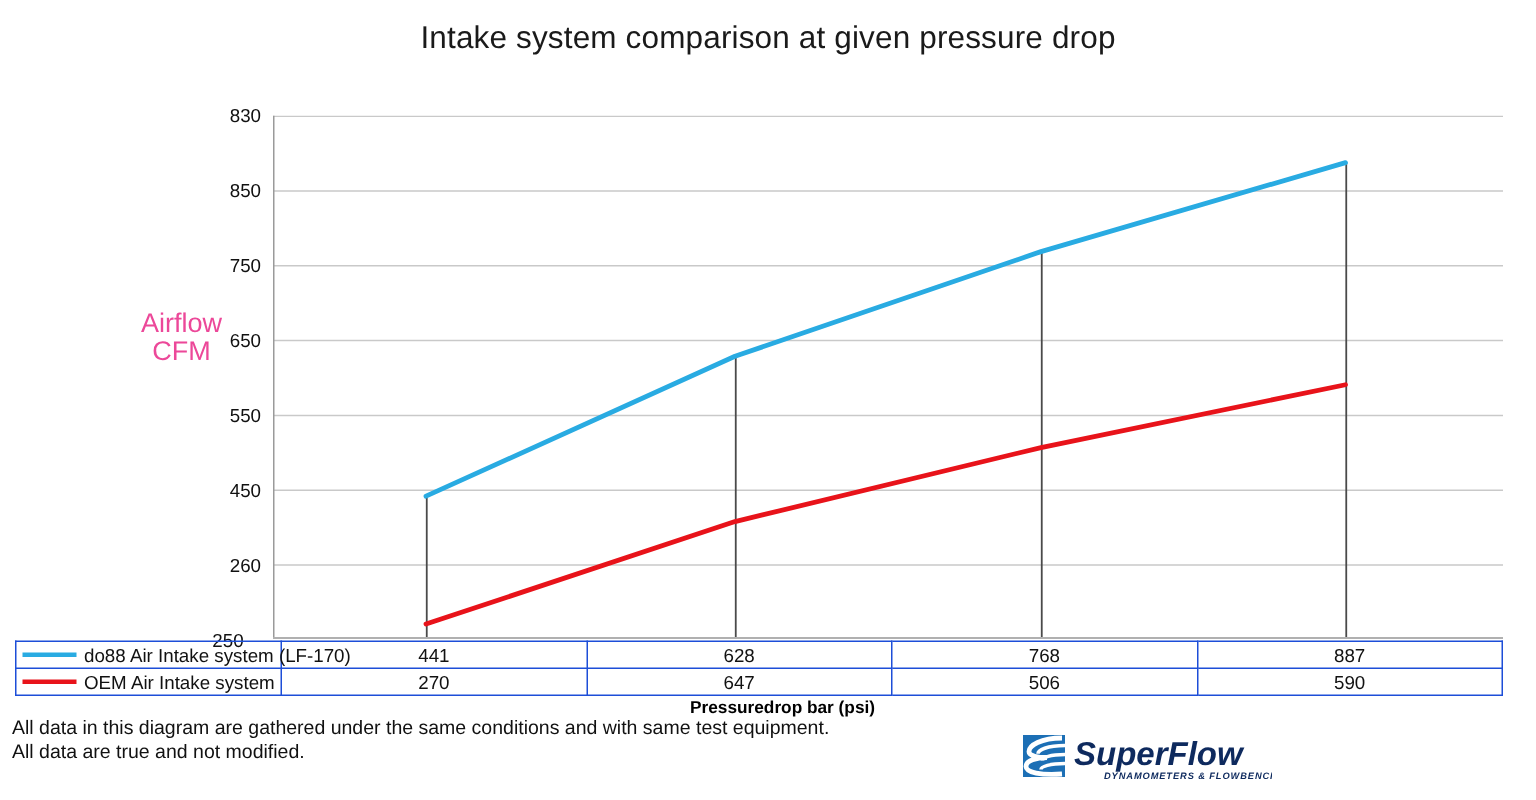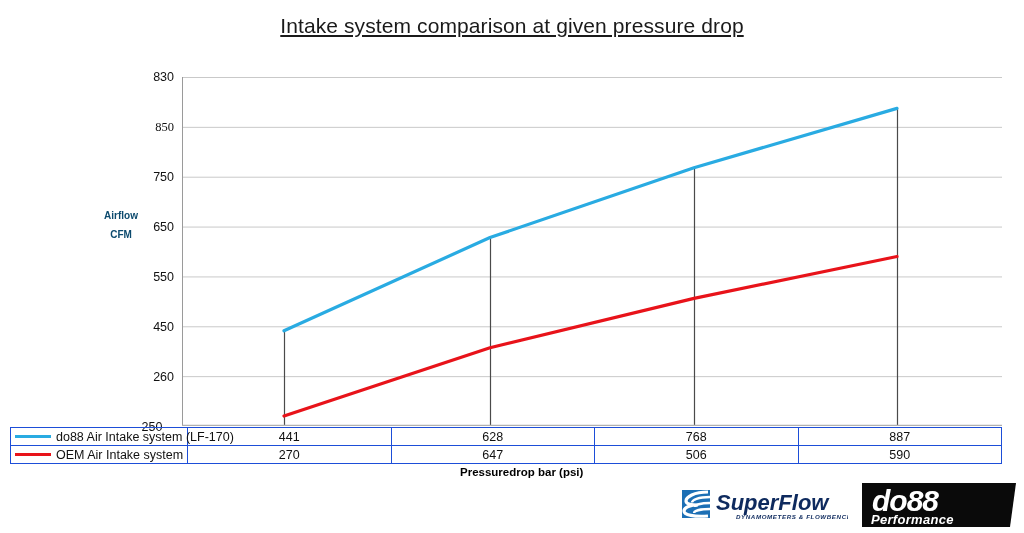--- a/index.html
+++ b/index.html
@@ -12,28 +12,27 @@
     position:relative;
   }
   #root{position:absolute;inset:0;}
 
   
   .chart-title{
     position:absolute;left:0;top:14px;width:1024px;
     text-align:center;
     font-size:21px;font-weight:400;color:#1a1a1a;
     letter-spacing:.1px;
-    text-decoration:underline;
   }
 
   
   .y-axis-title{
     position:absolute;left:78px;top:206px;width:86px;
-    text-align:center;font-weight:bold;font-size:10px;line-height:19px;
-    color:#0c4a6e;
+    text-align:center;font-weight:normal;font-size:18px;line-height:19px;
+    color:#ec4899;
   }
   .y-axis-title span{display:block;}
 
   .x-axis-title{
     position:absolute;left:460px;top:466px;width:320px;
     font-weight:bold;font-size:11.5px;color:#000;
   }
 
   
   .plot-wrap{
@@ -95,21 +94,21 @@
 <div id="root">
 
   <div class="chart-title">Intake system comparison at given pressure drop</div>
 
   <div class="y-axis-title">
     <span>Airflow</span>
     <span>CFM</span>
   </div>
 
   <div class="ytick" style="left:130px; top:70px;">830</div>
-  <div class="ytick" style="left:130px; top:120px;font-family:Liberation Serif, serif;">850</div>
+  <div class="ytick" style="left:130px; top:120px;">850</div>
   <div class="ytick" style="left:130px; top:170px;">750</div>
   <div class="ytick" style="left:130px; top:220px;">650</div>
   <div class="ytick" style="left:130px; top:270px;">550</div>
   <div class="ytick" style="left:130px; top:320px;">450</div>
   <div class="ytick" style="left:130px; top:370px;">260</div>
   <div class="ytick" style="left:130px; top:420px;text-align:center;">250</div>
 
   <div class="plot-wrap">
     <svg class="plot-svg" id="plot" width="820" height="349" viewBox="0 0 820 349">
         <line x1="0" y1="0.5" x2="820" y2="0.5" stroke="#c9c9c9" stroke-width="1"></line>
@@ -163,39 +162,34 @@
           </div>
         </td>
         <td class="val-cell">270</td>
         <td class="val-cell">647</td>
         <td class="val-cell">506</td>
         <td class="val-cell">590</td>
       </tr>
     </tbody>
   </table>
 
+  <div class="footnote">
+    <div>All data in this diagram are gathered under the same conditions and with same test equipment.</div>
+    <div>All data are true and not modified.</div>
+  </div>
 
   <div class="logo-superflow">
     <svg width="172" height="44" viewBox="0 0 172 44">
       <rect x="0" y="0" width="172" height="44" fill="#ffffff"></rect>
       <g>
         <path d="M6 8 L34 8 L34 36 L6 36 Z" fill="#1C6FB5"></path>
         <path d="M32 10 C18 10, 10 15, 10 19 C10 22, 16 23, 22 23 C15 23, 8 25, 8 29 C8 33, 18 35, 32 34" fill="none" stroke="#ffffff" stroke-width="3.2"></path>
         <path d="M34 15 C22 15, 16 18, 16 20.5" fill="none" stroke="#ffffff" stroke-width="2.4"></path>
         <path d="M34 21 C24 21, 19 23, 19 25" fill="none" stroke="#ffffff" stroke-width="2.4"></path>
         <path d="M34 27 C24 27, 18 29, 18 31" fill="none" stroke="#ffffff" stroke-width="2.4"></path>
       </g>
       <text id="sf-name" x="40" y="28" font-family="'Liberation Sans',sans-serif" font-size="22" font-weight="bold" font-style="italic" fill="#0E2A5E">SuperFlow</text>
       <text id="sf-tag" x="60" y="37" font-family="'Liberation Sans',sans-serif" font-size="6.2" font-weight="bold" font-style="italic" fill="#0E2A5E" letter-spacing="0.6">DYNAMOMETERS &amp; FLOWBENCHES</text>
     </svg>
   </div>
 
-  <div class="logo-do88">
-    <svg width="160" height="48" viewBox="0 0 160 48">
-      <rect x="0" y="0" width="160" height="48" fill="#ffffff"></rect>
-      <polygon points="4,2 158,2 152,46 4,46" fill="#0A0A0A"></polygon>
-      <text id="do88-name" x="14" y="30" font-family="'Liberation Sans',sans-serif" font-size="30" font-weight="bold" font-style="italic" fill="#ffffff" letter-spacing="-1">do88</text>
-      <rect x="12" y="33" width="100" height="11" fill="#ffffff" opacity="0"></rect>
-      <text id="do88-tag" x="13" y="43" font-family="'Liberation Sans',sans-serif" font-size="13" font-weight="bold" font-style="italic" fill="#ffffff" letter-spacing="0.3">Performance</text>
-    </svg>
-  </div>
 
 </div>
 
 </body></html>

